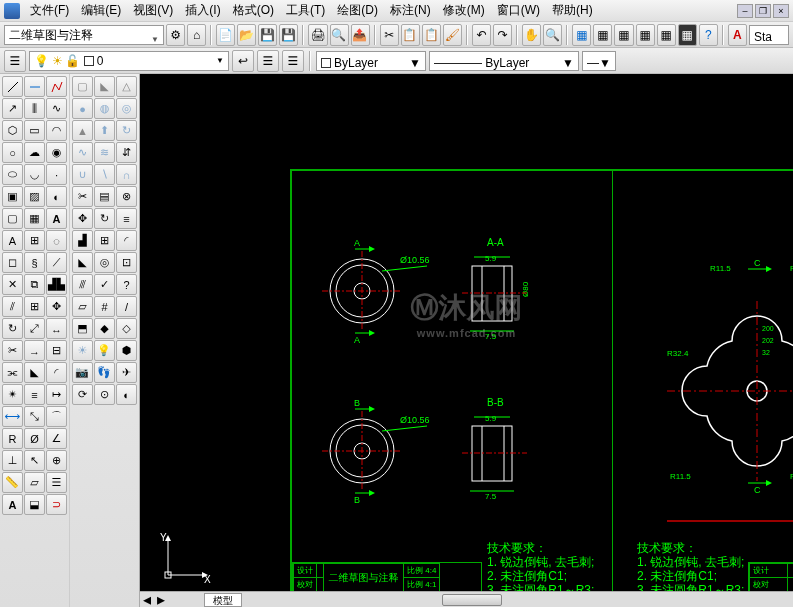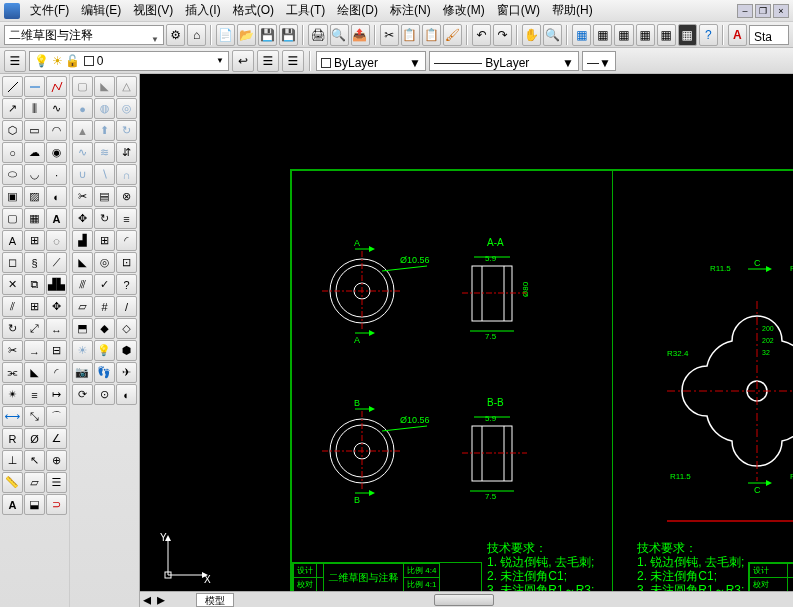--- a/index.html
+++ b/index.html
@@ -30,21 +30,21 @@
 .ucs svg { overflow:visible; }
 .sheet { position:absolute; left:150px; top:95px; width:640px; height:440px; border:2px solid #0a0; }
 .divider { position:absolute; left:320px; top:0; bottom:0; width:0; border-left:1px solid #0a0; }
 .techreq { position:absolute; color:#0f0; font-size:12px; line-height:14px; }
 .titleblk { position:absolute; bottom:0; border:1px solid #0a0; color:#0f0; font-size:8px; }
 .titleblk table { border-collapse:collapse; }
 .titleblk td { border:1px solid #0a0; padding:1px 3px; height:12px; }
 .wm { position:absolute; left:50%; top:45%; transform:translate(-50%,-50%); color:rgba(200,200,200,0.35); font-size:28px; font-weight:bold; pointer-events:none; text-align:center; }
 .wm .sub { font-size:11px; letter-spacing:1px; }
 .scrollh { position:absolute; bottom:0; left:140px; right:0; height:16px; background:#ddd; border-top:1px solid #aaa; display:flex; align-items:center; }
-.scrollh .tab { height:14px; padding:0 8px; background:#fff; border:1px solid #999; font-size:10px; margin-left:28px; }
+.scrollh .tab { height:14px; padding:0 8px; background:#fff; border:1px solid #999; font-size:10px; margin-left:36px; }
 .scrollh .thumb { width:60px; height:12px; background:linear-gradient(#f0f0f0,#ccc); border:1px solid #888; border-radius:2px; margin-left:200px; }
 </style>
 </head>
 <body>
 
 <div class="menubar">
   <div class="appicon"></div>
   <span class="mitem">文件(F)</span>
   <span class="mitem">编辑(E)</span>
   <span class="mitem">视图(V)</span>
@@ -508,20 +508,24 @@
         <line x1="8" y1="42" x2="42" y2="42" stroke="#fff"></line>
           <polygon points="42,39 42,45 48,42" fill="#fff"></polygon>
         <line x1="8" y1="42" x2="8" y2="8" stroke="#fff"></line>
           <polygon points="5,8 11,8 8,2" fill="#fff"></polygon>
         <rect x="5" y="39" width="6" height="6" fill="none" stroke="#fff"></rect>
         <text x="44" y="50" fill="#fff" font-size="10">X</text>
         <text x="0" y="8" fill="#fff" font-size="10">Y</text>
       </svg>
     </div>
 
+    <div class="wm">
+      <div>Ⓜ沐风网</div>
+      <div class="sub">www.mfcad.com</div>
+    </div>
   </div>
 </div>
 
 <div class="scrollh">
   <span style="width:14px;text-align:center">◂</span>
   <span style="width:14px;text-align:center">▸</span>
   <div class="tab">模型</div>
   <div class="thumb"></div>
 </div>
 

